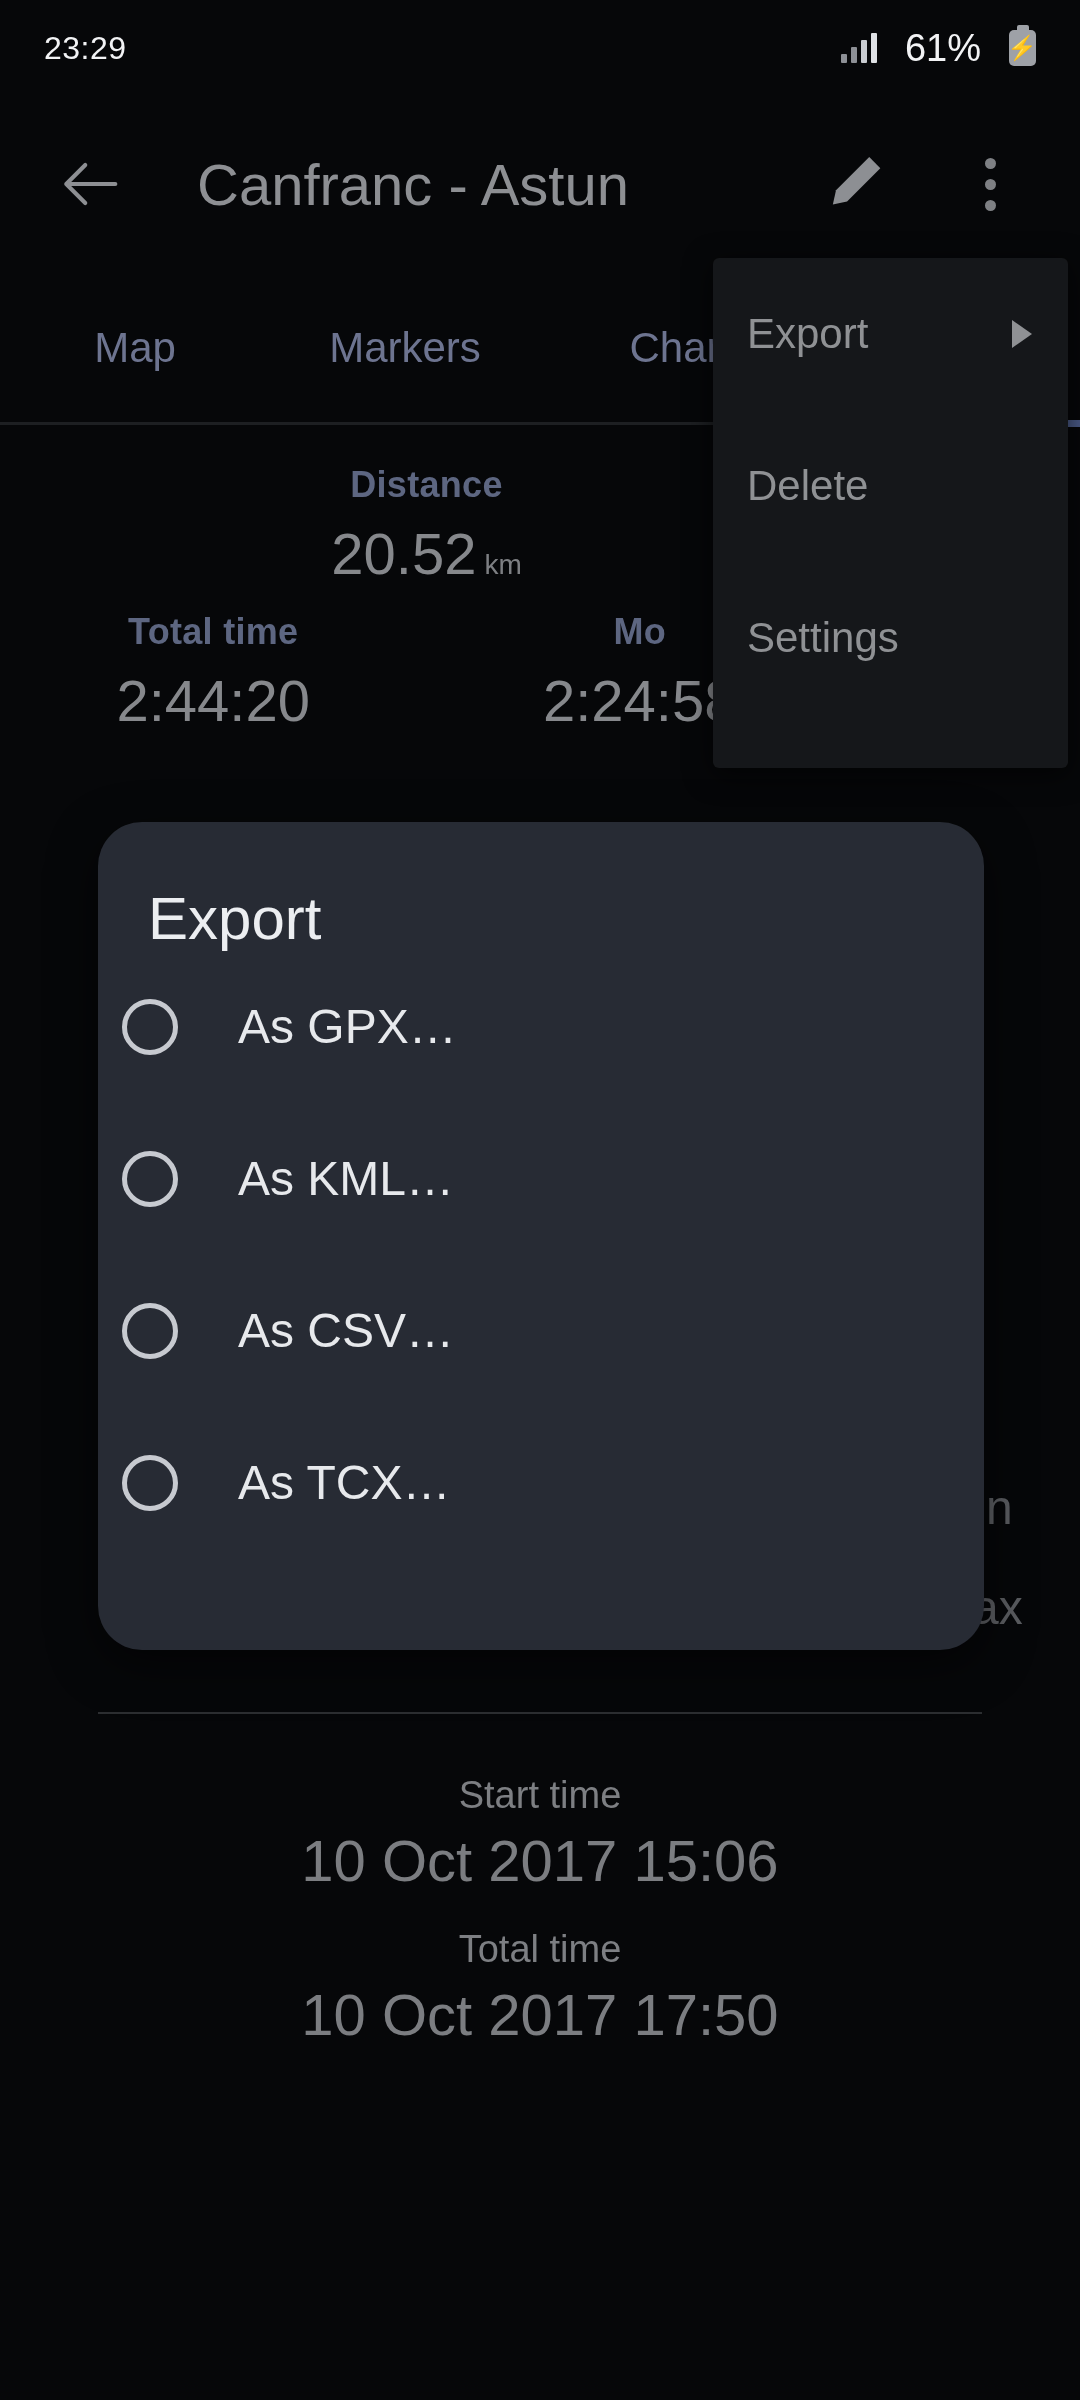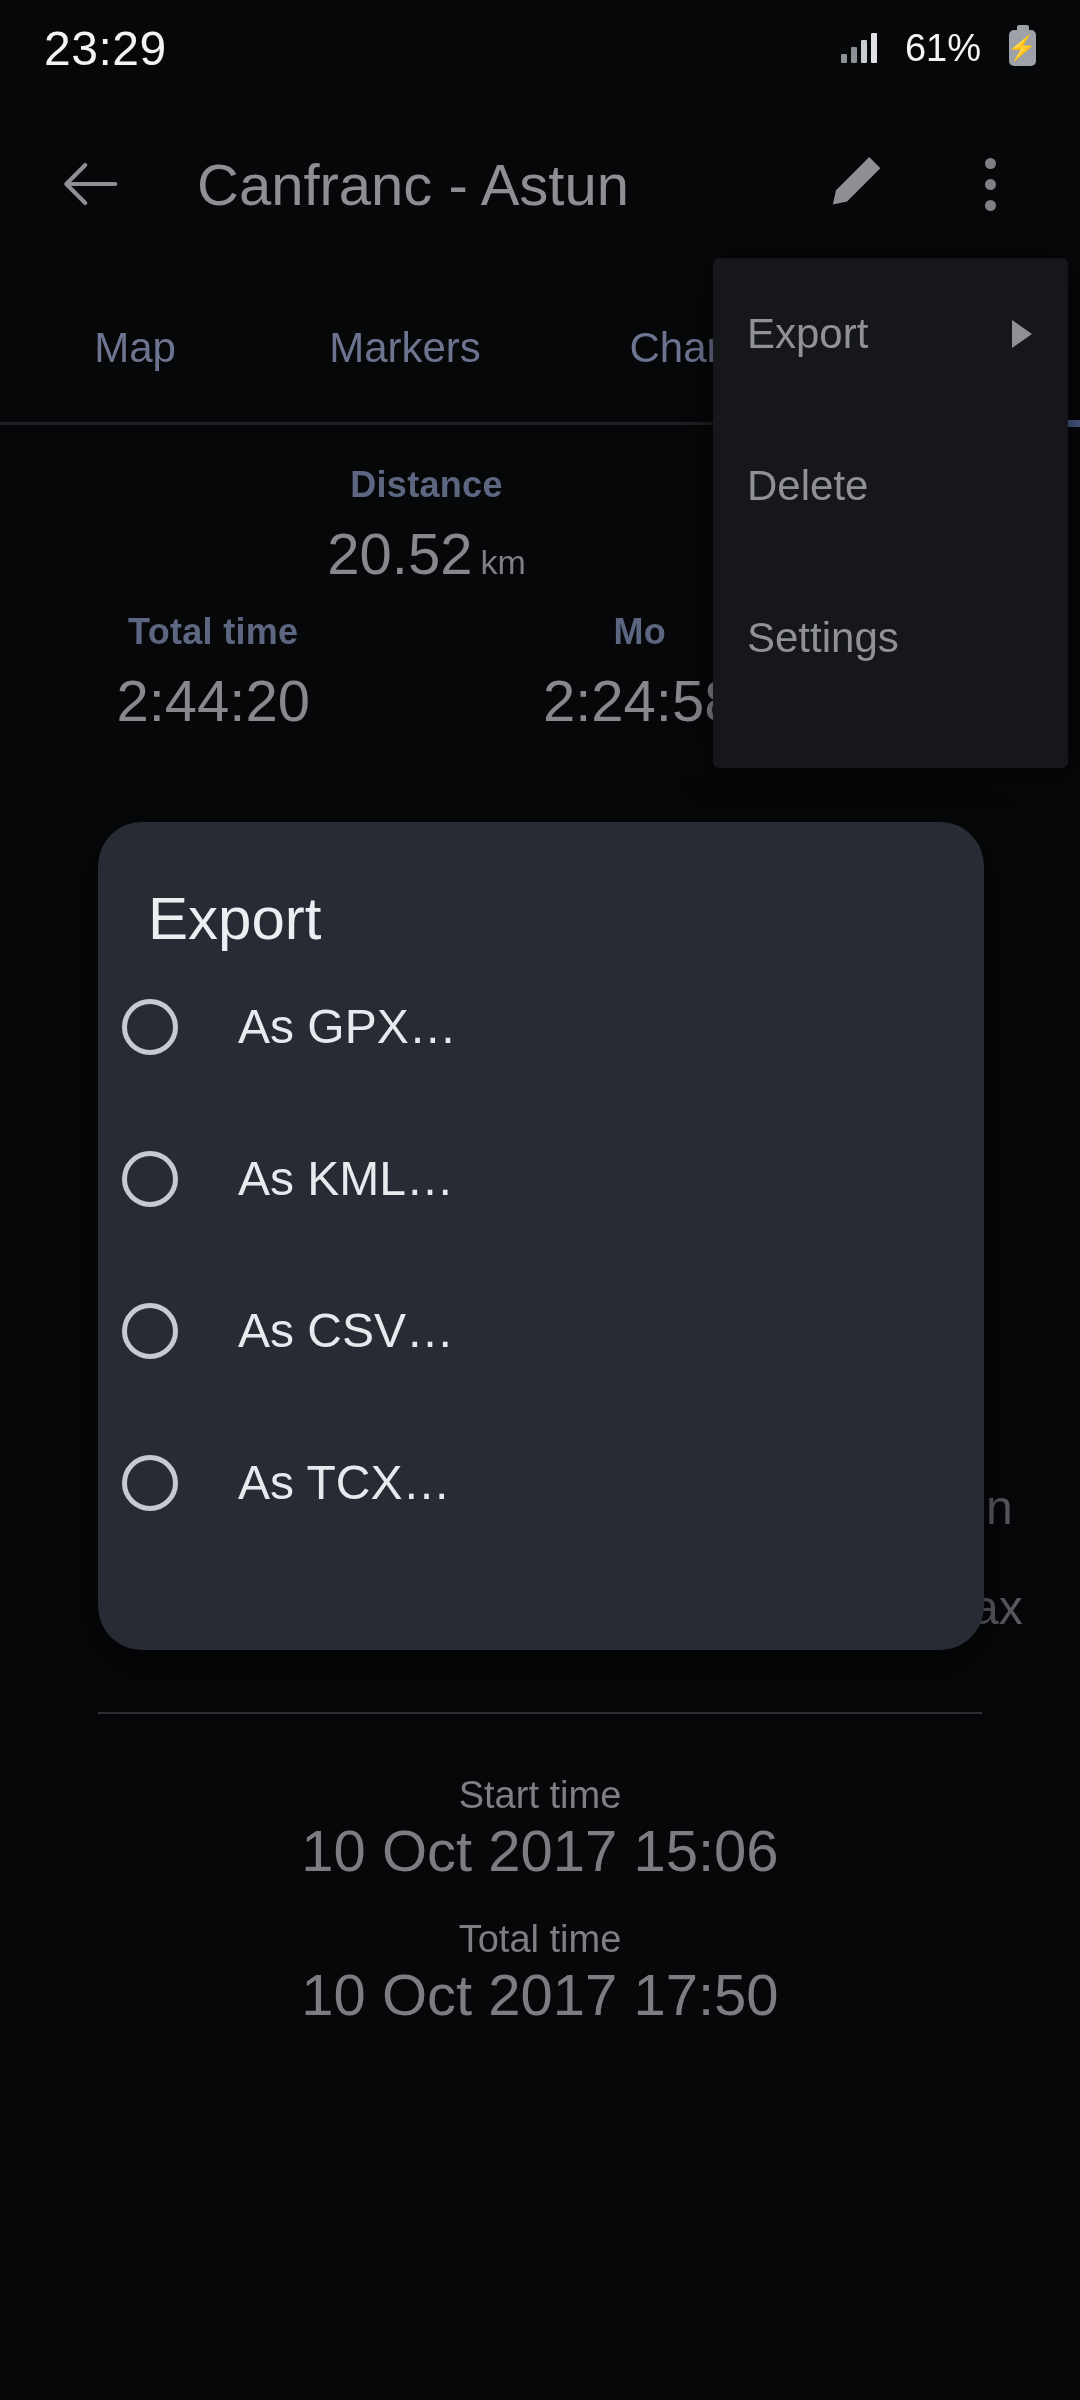--- a/index.html
+++ b/index.html
@@ -10,21 +10,21 @@
     overflow:hidden;
   }
   #screen { position:relative; width:1080px; height:2400px; background:#060709; }
 
   
   .statusbar {
     position:absolute; top:0; left:0; width:1080px; height:96px;
     display:flex; align-items:center; justify-content:space-between;
     padding:0 44px;
   }
-  .status-time { color:#f2f3f5; font-size:48px; letter-spacing:0.5px; }
+  .status-time { color:#f2f3f5; font-size:32px; letter-spacing:0.5px; }
   .status-right { display:flex; align-items:center; gap:28px; }
   .signal { display:flex; align-items:flex-end; gap:4px; height:30px; }
   .signal i { display:block; width:6px; background:#8d9096; border-radius:1px; }
   .signal i:nth-child(1){ height:9px; }
   .signal i:nth-child(2){ height:16px; }
   .signal i:nth-child(3){ height:23px; background:#c9ccd1; }
   .signal i:nth-child(4){ height:30px; background:#dfe1e5; }
   .battery-pct { color:#f2f3f5; font-size:38px; }
   .battery {
     position:relative; width:27px; height:36px; border-radius:5px;
@@ -70,31 +70,31 @@
     position:absolute; top:420px; right:0; width:18px; height:7px; background:#4a5a86;
   }
 
   
   .stats { position:absolute; top:450px; left:0; width:1080px; }
   .stat-row { display:flex; width:853px; }
   .stat-cell { flex:1 1 50%; text-align:center; padding:14px 0 10px; }
   .stat-cell.full { flex:1 1 100%; }
   .stat-label { color:#5d6681; font-size:36px; font-weight:bold; letter-spacing:0.3px; }
   .stat-value { color:#86888c; font-size:58px; font-weight:300; margin-top:14px; white-space:nowrap; }
-  .stat-unit { font-size:34px; color:#7d7f83; margin-left:8px; }
+  .stat-unit { font-size:28px; color:#7d7f83; margin-left:8px; }
 
   
   .stat-ghost { color:#5a5c60; font-size:48px; font-weight:300; }
 
   .bottom-divider {
     position:absolute; top:1712px; left:98px; width:884px; height:2px; background:#2c2e31;
   }
   .times { position:absolute; top:1740px; left:0; width:1080px; text-align:center; }
   .time-label { color:#7d7f83; font-size:38px; margin-top:34px; }
-  .time-value { color:#7b7d81; font-size:58px; font-weight:300; }
+  .time-value { color:#7b7d81; font-size:58px; font-weight:300; margin-top:10px; }
 
   
   .popup {
     position:absolute; top:258px; left:713px; width:355px; height:510px;
     background:#15171a; border-radius:6px;
     box-shadow:0 6px 28px rgba(0,0,0,0.65);
   }
   .popup-item {
     height:152px; display:flex; align-items:center; justify-content:space-between;
     padding:0 36px 0 34px; color:#8f9194; font-size:42px;

